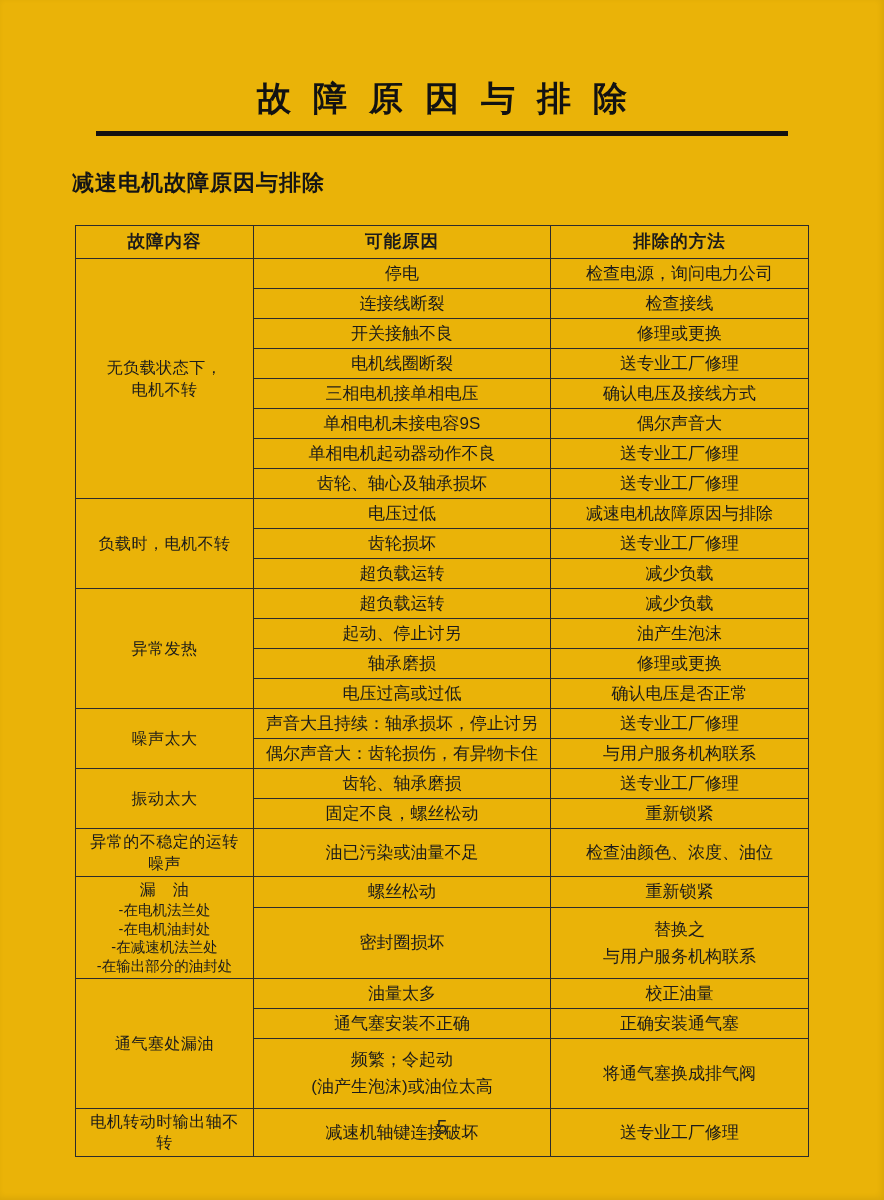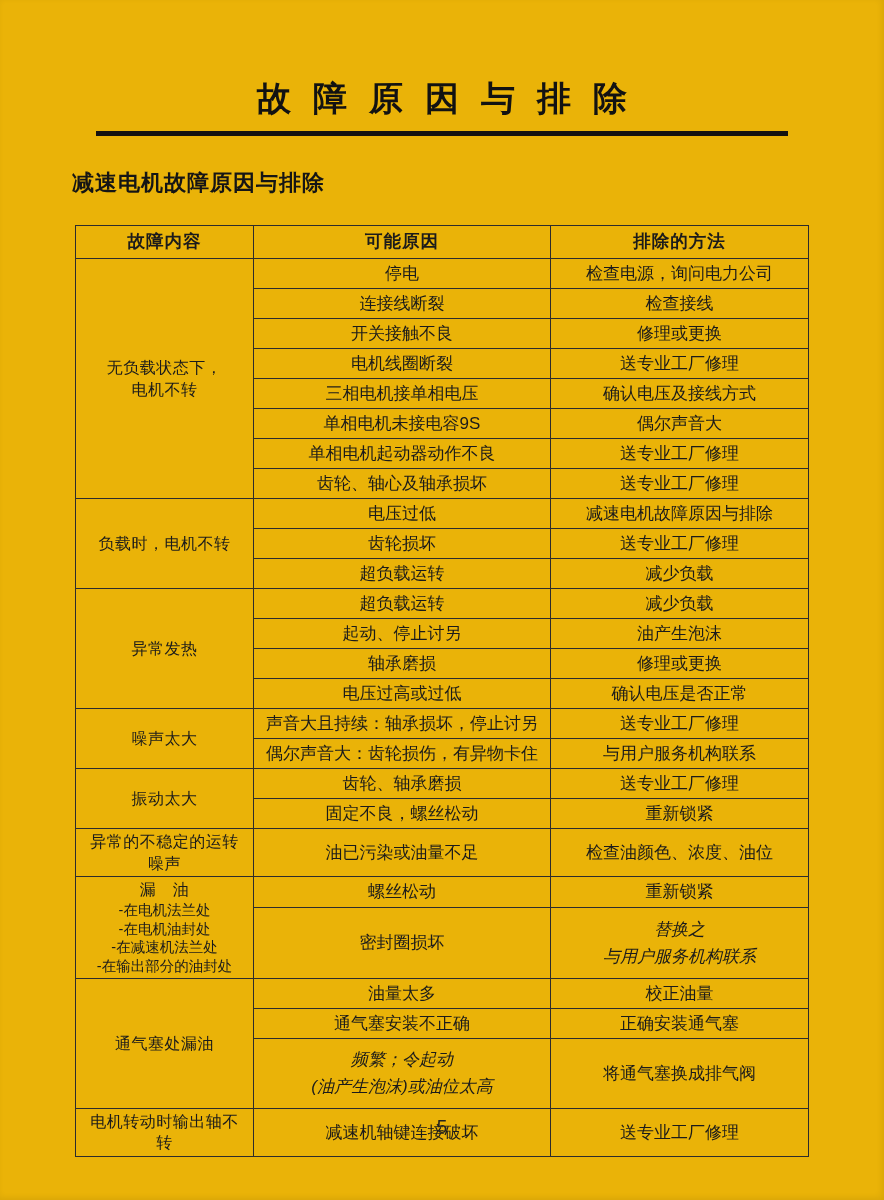--- a/index.html
+++ b/index.html
@@ -73,21 +73,21 @@
     padding: 2px 14px;
   }
   .lbl-line { line-height: 1.35; }
   .lbl-line.list-line {
     text-align: center;
     font-size: 14.5px;
     letter-spacing: 0;
     line-height: 1.3;
     white-space: nowrap;
   }
-  .cell-line { margin: 6px 0; font-style: italic; }
+  .cell-line { margin: 6px 0; }
   td.multi { padding: 4px; }
   .page-number {
     position: absolute;
     left: 0;
     width: 884px;
     top: 1116px;
     text-align: center;
     font-size: 19px;
     color: #222;
   }

